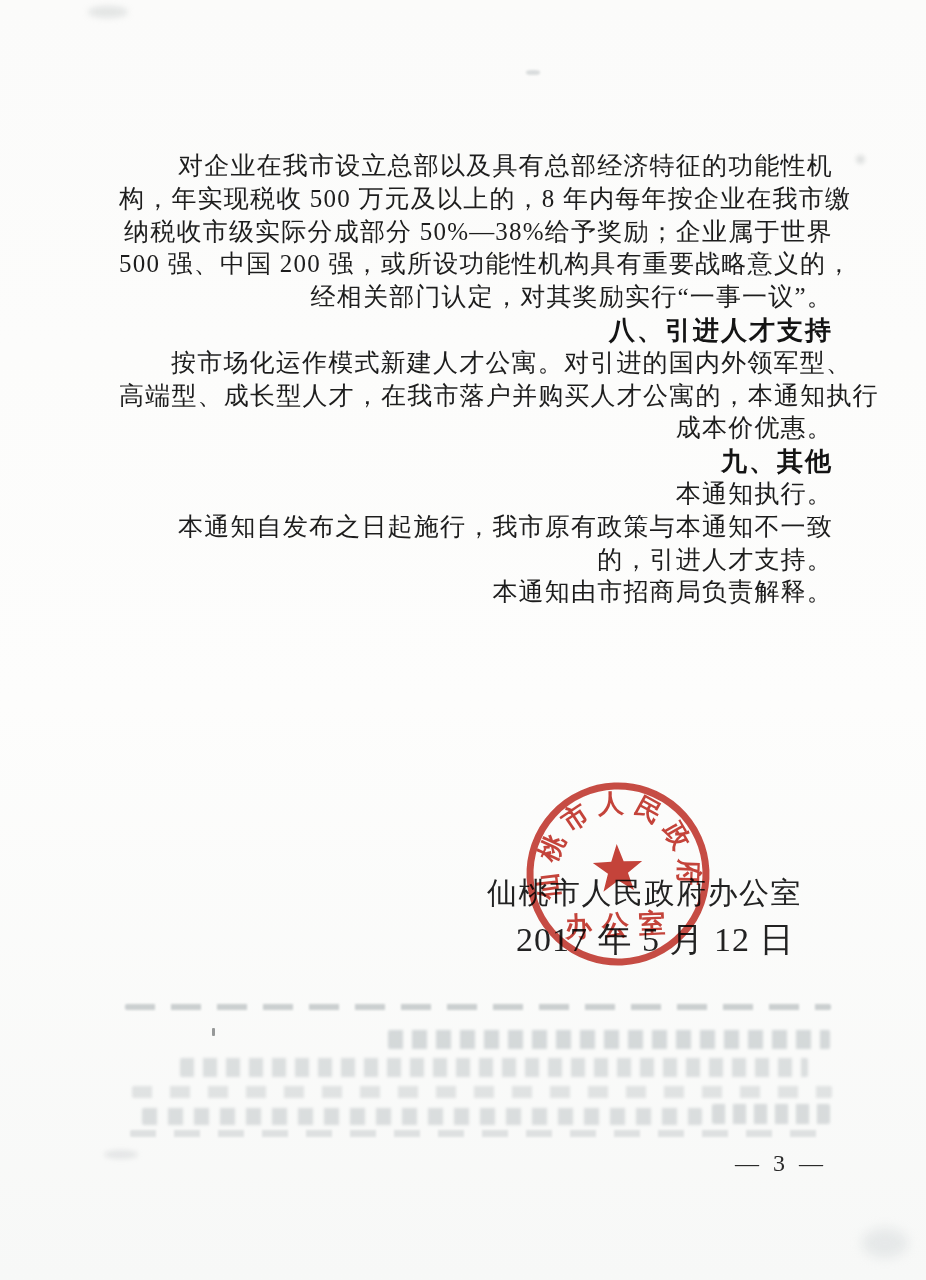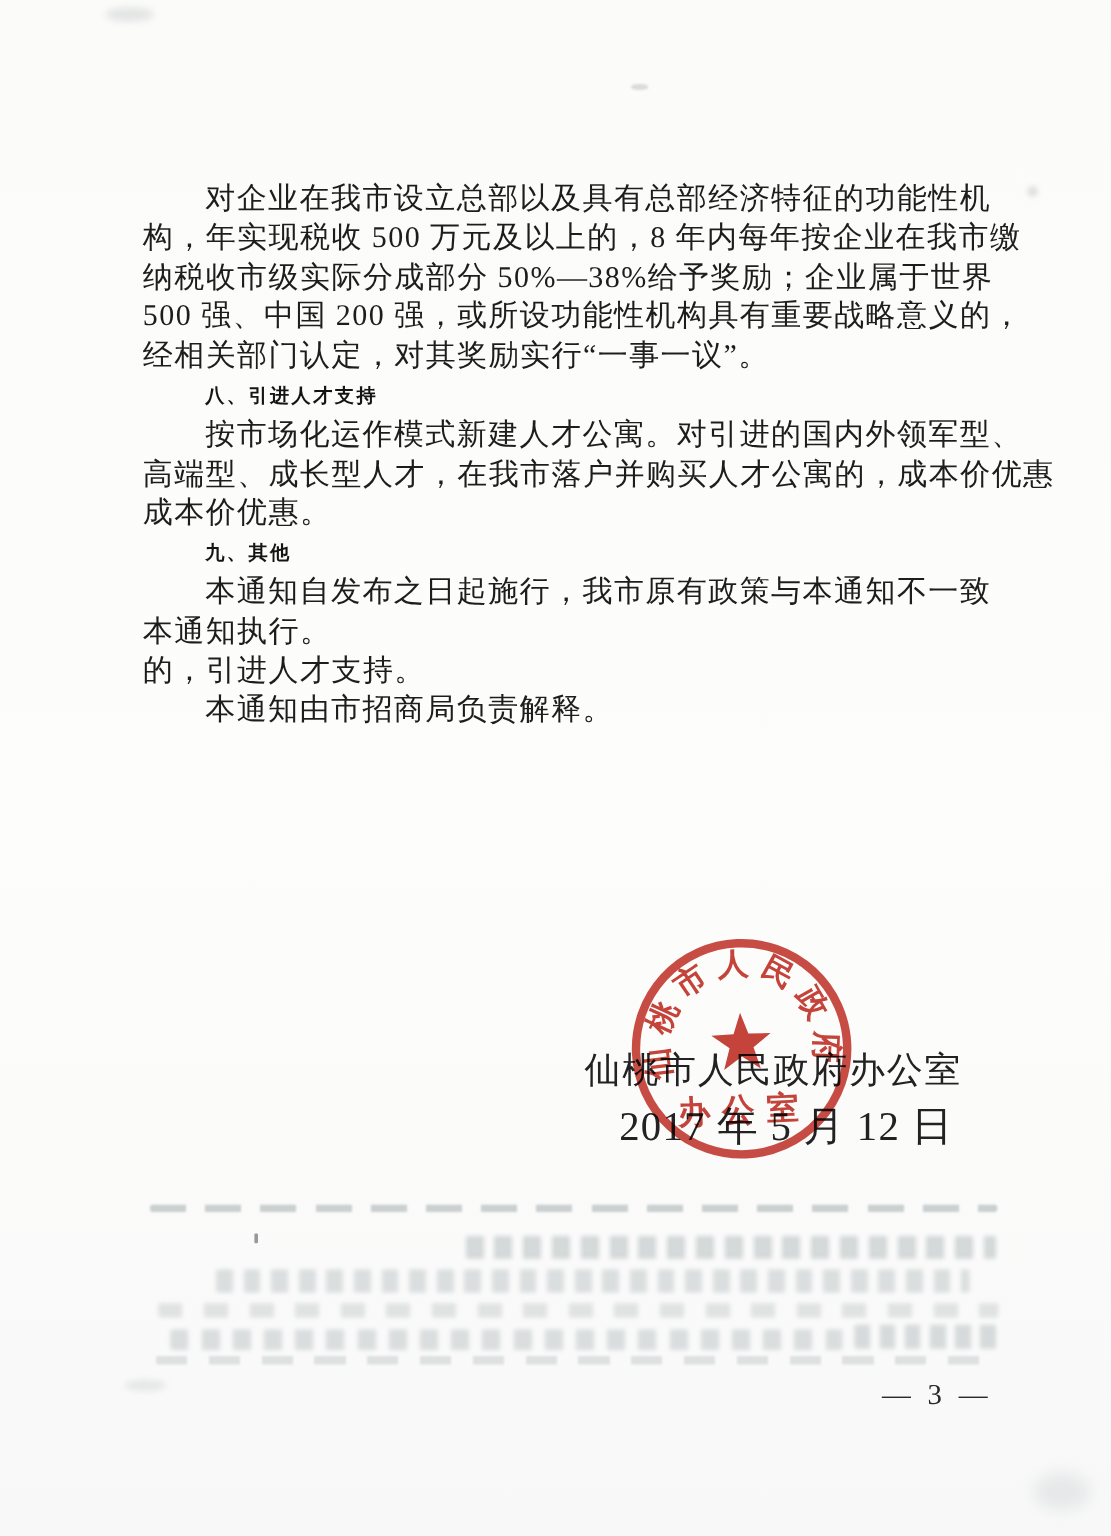--- a/index.html
+++ b/index.html
@@ -7,38 +7,39 @@
     width: 926px; height: 1280px;
     font-family: "Liberation Serif", "DejaVu Serif", serif;
     background: #e9e9e7;
   }
   .page {
     position: relative;
     width: 926px; height: 1280px;
     background: linear-gradient(180deg, #fbfbfa 0%, #fdfdfc 55%, #f7f8f7 100%);
     overflow: hidden;
     color: #1c1c1c;
+    text-align: right;
   }
   
   .content {
     position: absolute;
     left: 119px; top: 150px; width: 714px;
   }
   .line {
     height: 32.8px; line-height: 32.8px;
     font-size: 25px;
     letter-spacing: 1.2px;
     white-space: nowrap;
     color: #1d1d1d;
   }
   .line.indent { padding-left: 52px; }
   .line.heading {
     font-family: "DejaVu Sans", "Liberation Sans", sans-serif;
     font-weight: 700;
-    font-size: 16px;
+    font-size: 26px;
     letter-spacing: 2px;
     color: #141414;
   }
   
   .sig-office {
     position: absolute; left: 487px; top: 876px;
     font-size: 30px; line-height: 34px; letter-spacing: 1.5px;
     color: #222; white-space: nowrap;
   }
   .sig-date {
@@ -104,25 +105,25 @@
 <div class="page">
 
   <div class="content">
     <div class="line indent">对企业在我市设立总部以及具有总部经济特征的功能性机</div>
     <div class="line">构，年实现税收 500 万元及以上的，8 年内每年按企业在我市缴</div>
     <div class="line">纳税收市级实际分成部分 50%—38%给予奖励；企业属于世界</div>
     <div class="line">500 强、中国 200 强，或所设功能性机构具有重要战略意义的，</div>
     <div class="line">经相关部门认定，对其奖励实行“一事一议”。</div>
     <div class="line heading indent">八、引进人才支持</div>
     <div class="line indent">按市场化运作模式新建人才公寓。对引进的国内外领军型、</div>
-    <div class="line">高端型、成长型人才，在我市落户并购买人才公寓的，成本价优惠</div>
+    <div class="line">高端型、成长型人才，在我市落户并购买人才公寓的，本通知执行</div>
     <div class="line">成本价优惠。</div>
     <div class="line heading indent">九、其他</div>
+    <div class="line">本通知执行。</div>
     <div class="line indent">本通知自发布之日起施行，我市原有政策与本通知不一致</div>
-    <div class="line">本通知执行。</div>
     <div class="line">的，引进人才支持。</div>
     <div class="line indent">本通知由市招商局负责解释。</div>
   </div>
 
   <div class="sig-office">仙桃市人民政府办公室</div>
   <div class="sig-date">2017 年 5 月 12 日</div>
 
   <div class="seal">
     <svg viewBox="0 0 200 200" xmlns="http://www.w3.org/2000/svg">
       <defs>

